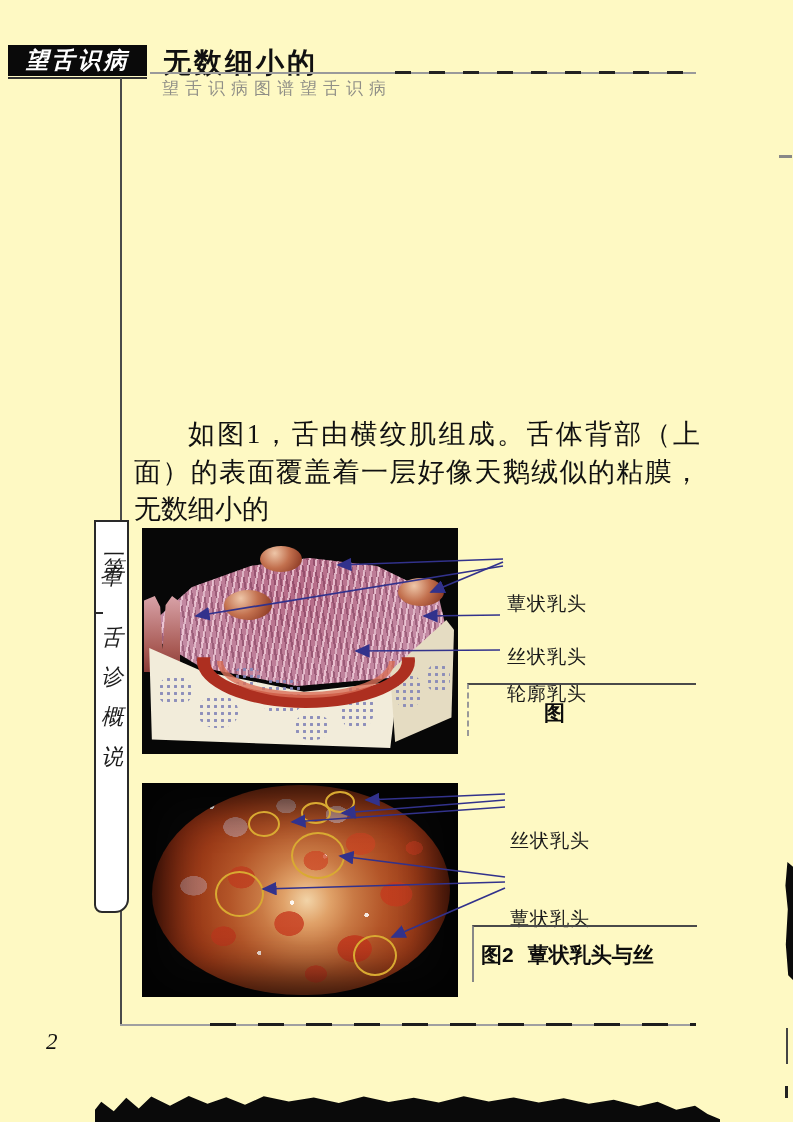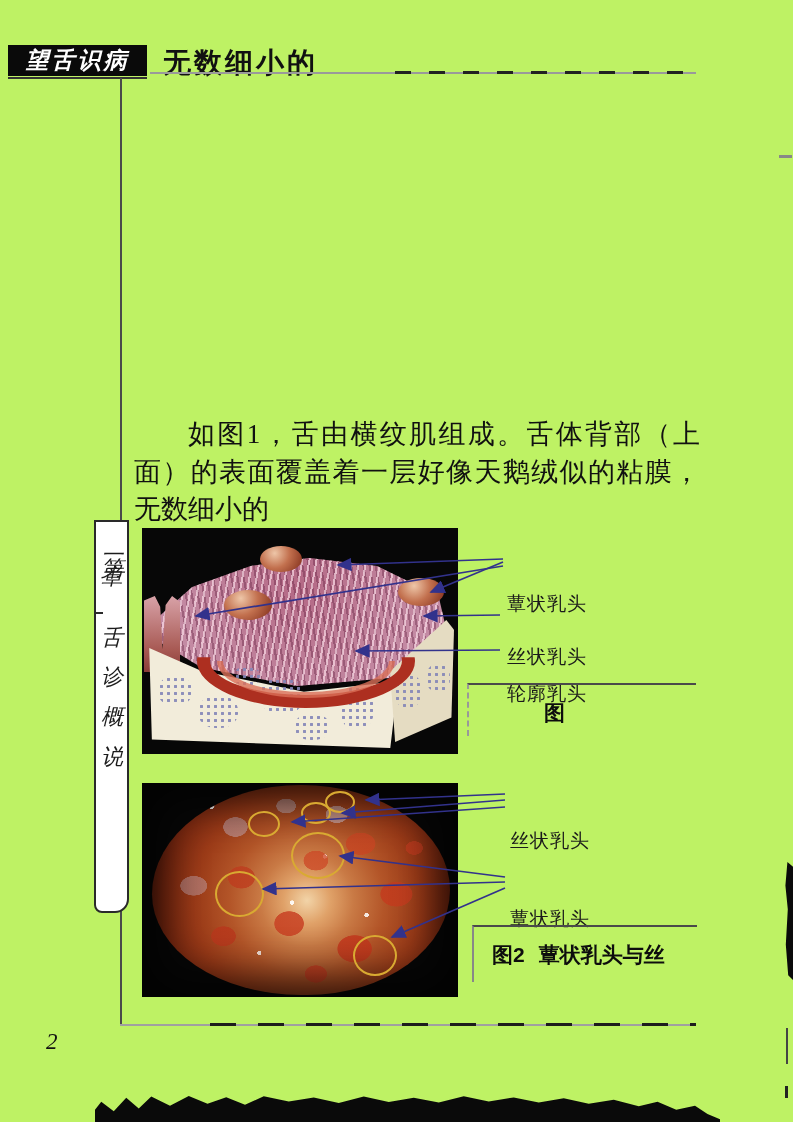--- a/index.html
+++ b/index.html
@@ -1,16 +1,16 @@
 <!DOCTYPE html>
 <html style="--arrow_blue: #32328c; --circle_yellow: #d9aa32; --badge_black: #0a0a0a;"><head>
 <meta charset="utf-8">
 <style>
   html,body{margin:0;padding:0;background:#e8e8e8;}
-  .page{position:relative;width:793px;height:1122px;background:#bef264;overflow:hidden;
+  .page{position:relative;width:793px;height:1122px;background:#fef9c3;overflow:hidden;
         font-family:"Liberation Serif","DejaVu Serif",serif;color:#111;}
   .abs{position:absolute;}
 
   
   .badge{left:8px;top:45px;width:139px;height:31px;background:#0a0a0a;color:#fff;
          display:flex;align-items:center;justify-content:center;
          font-weight:bold;font-style:italic;font-size:23px;letter-spacing:3px;}
   .badge-rule{left:8px;top:77px;width:139px;height:2px;background:#333;}
   .title{left:163px;top:44px;font-size:28px;font-weight:900;letter-spacing:3px;
          font-family:"Liberation Sans","DejaVu Sans",sans-serif;}
@@ -116,21 +116,21 @@
   .f1l3{left:507px;top:641px;}
   .f2l1{left:510px;top:788px;}
   .f2l2{left:510px;top:866px;}
 
   
   .caption{font-family:"Liberation Sans","DejaVu Sans",sans-serif;font-weight:900;
            font-size:21px;line-height:35px;color:#0d0d0d;box-sizing:border-box;}
   .caption1{left:467px;top:683px;width:229px;border-top:2px solid #4a4a4a;
             border-left:2px dashed #999;padding:10px 0 6px 12px;}
   .caption2{left:472px;top:925px;width:225px;border-top:2px solid #4a4a4a;
-            border-left:2px solid #888;padding:10px 0 10px 18px;}
+            border-left:2px solid #888;padding:10px 0 10px 7px;}
   .cap-tag{margin-right:14px;}
   .cap-indent{padding-left:63px;}
 
   
   .pagenum{left:46px;top:1029px;font-size:23px;font-style:italic;}
   .tick1{left:779px;top:155px;width:13px;height:3px;background:#888;}
   .tick2{left:786px;top:1028px;width:2px;height:36px;background:#444;}
   .tick3{left:785px;top:1086px;width:3px;height:12px;background:#222;}
   .edgeband{left:785px;top:862px;width:8px;height:118px;background:#0a0a0a;
      clip-path:polygon(30% 0,100% 4%,100% 100%,40% 96%,10% 70%,35% 40%,5% 20%);}
@@ -145,20 +145,21 @@
 
 <div class="page">
 
   <div class="abs badge">
     <span>望舌识病</span>
   </div>
   <div class="abs badge-rule"></div>
   <div class="abs title">无数细小的</div>
   <div class="abs title-rule"></div>
   <div class="abs title-rule-dash"></div>
+  <div class="abs bleed">望舌识病图谱望舌识病</div>
 
   <div class="abs vrule"></div>
   <div class="abs bottom-rule"></div>
   <div class="abs bottom-rule-dash"></div>
 
   <div class="abs para para2">如图1，舌由横纹肌组成。舌体背部（上面）的表面覆盖着一层好像天鹅绒似的粘膜，无数细小的</div>
 
   <div class="abs side-box"></div>
   <div class="abs side-tick"></div>
   <div class="abs side-text">

